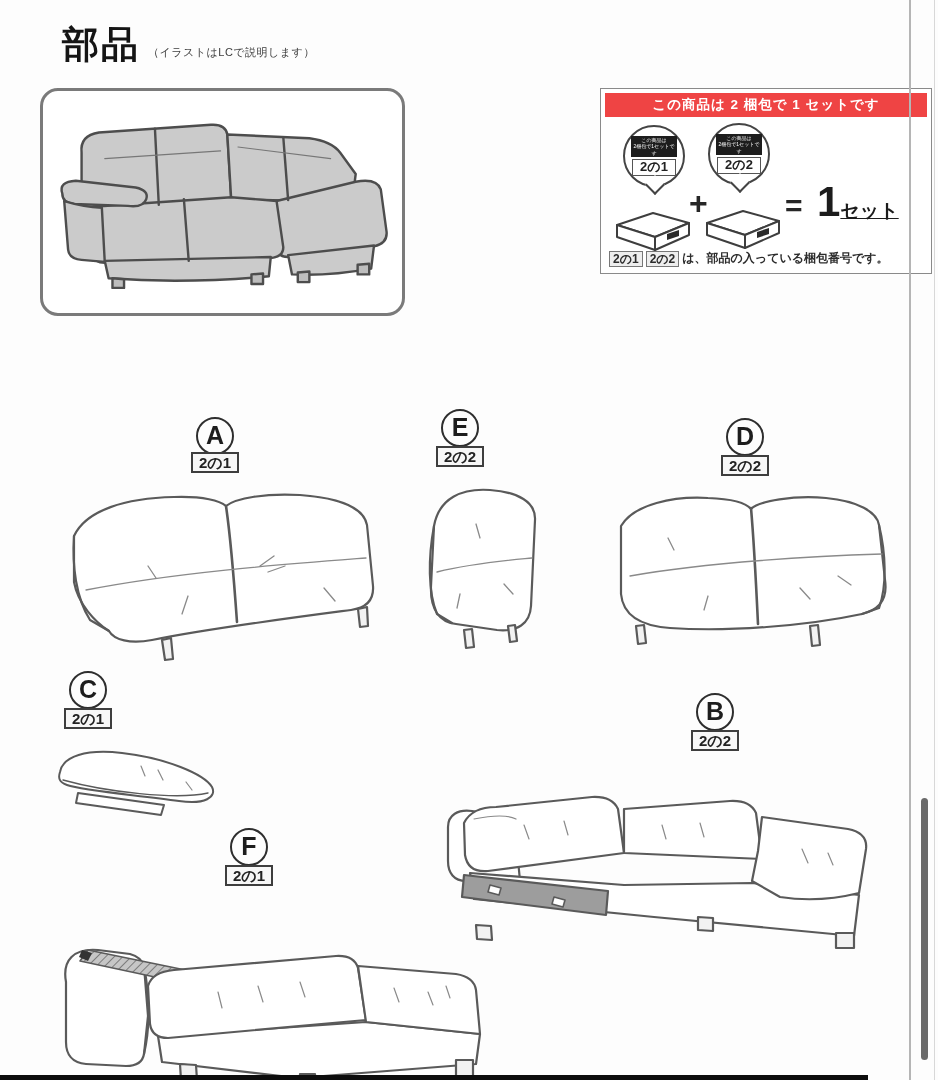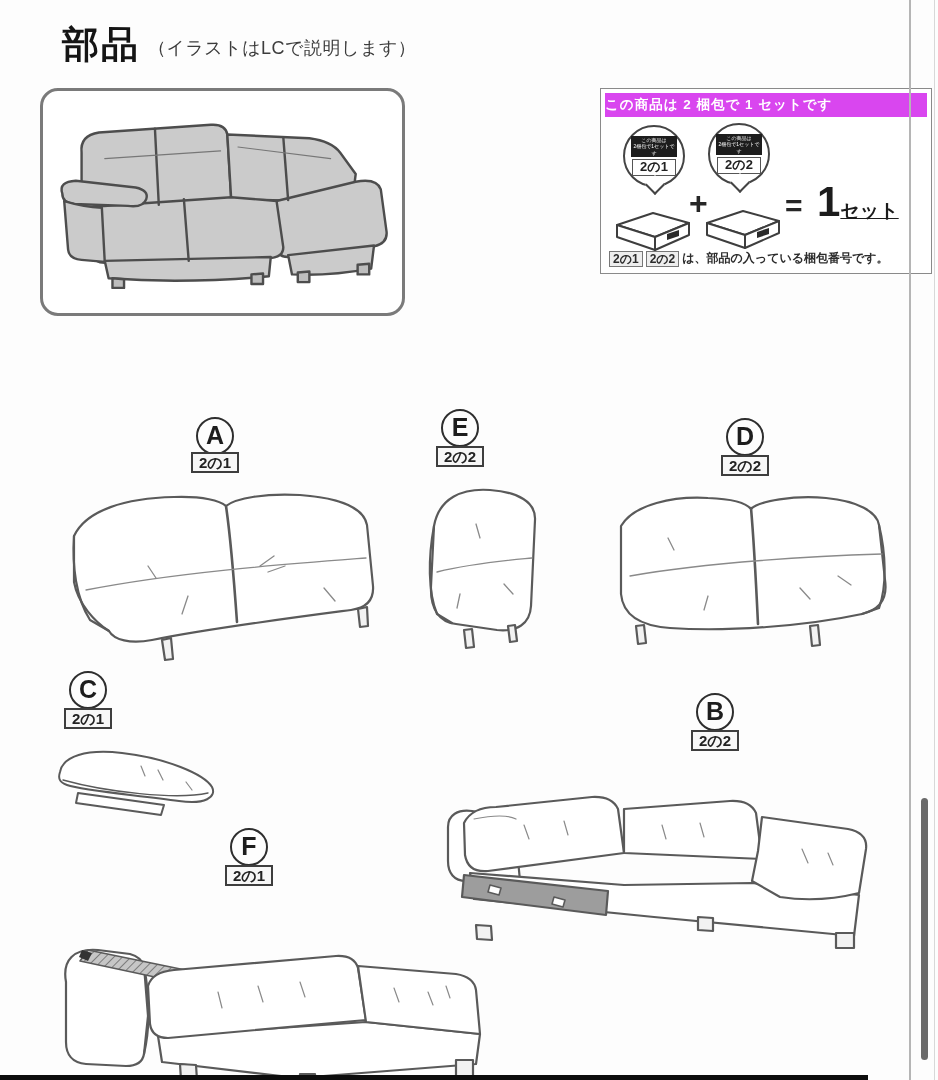--- a/index.html
+++ b/index.html
@@ -4,35 +4,35 @@
 <style>
   html,body{margin:0;padding:0;background:#e9e9e9;}
   .page{
     position:relative;width:938px;height:1080px;background:#fdfdfd;
     font-family:"Liberation Sans","DejaVu Sans",sans-serif;overflow:hidden;
     margin:0 auto;color:#222;
   }
   
   .title-row{position:absolute;left:38px;top:26px;display:flex;align-items:flex-end;gap:8px;margin-left:24px;}
   .page-title{font-size:37px;font-weight:bold;color:#151515;letter-spacing:2px;line-height:1;}
-  .page-subtitle{font-size:18px;color:#3c3c3c;padding-bottom:3px;letter-spacing:0.5px;}
+  .page-subtitle{font-size:11px;color:#3c3c3c;padding-bottom:3px;letter-spacing:0.5px;}
   
   .overview-box{
     position:absolute;left:40px;top:88px;width:365px;height:228px;
     border:3px solid #7a7a7a;border-radius:18px;background:#fff;box-sizing:border-box;
   }
   .overview-box svg{position:absolute;left:0;top:0;width:100%;height:100%;}
   
   .info-box{
     position:absolute;left:600px;top:88px;width:332px;height:186px;
     border:1px solid #8a8a8a;background:#fff;box-sizing:border-box;
   }
   .info-header{
-    position:absolute;left:4px;top:4px;right:4px;height:24px;background:#d946ef;color:#fff;
-    font-size:13.5px;font-weight:bold;text-align:left;line-height:24px;letter-spacing:1px;
+    position:absolute;left:4px;top:4px;right:4px;height:24px;background:#ef4444;color:#fff;
+    font-size:13.5px;font-weight:bold;text-align:center;line-height:24px;letter-spacing:1px;
   }
   .bubble{position:absolute;width:62px;height:62px;border:2px solid #444;border-radius:50%;
     background:#fff;box-sizing:border-box;display:flex;flex-direction:column;align-items:center;}
   .bubble .tail{position:absolute;bottom:-7px;left:50%;width:12px;height:12px;margin-left:-6px;
     background:#fff;border-right:2px solid #444;border-bottom:2px solid #444;transform:rotate(45deg);}
   .bubble-black{margin-top:9px;width:46px;background:#1d1d1d;color:#fff;font-size:5px;
     line-height:1.25;text-align:center;padding:1px 0;}
   .bubble-tag{margin-top:2px;width:44px;height:17px;border:1.5px solid #555;box-sizing:border-box;
     font-size:13px;font-weight:bold;text-align:center;line-height:14px;color:#222;background:#fff;}
   .pkg-svg{position:absolute;width:84px;height:46px;}

